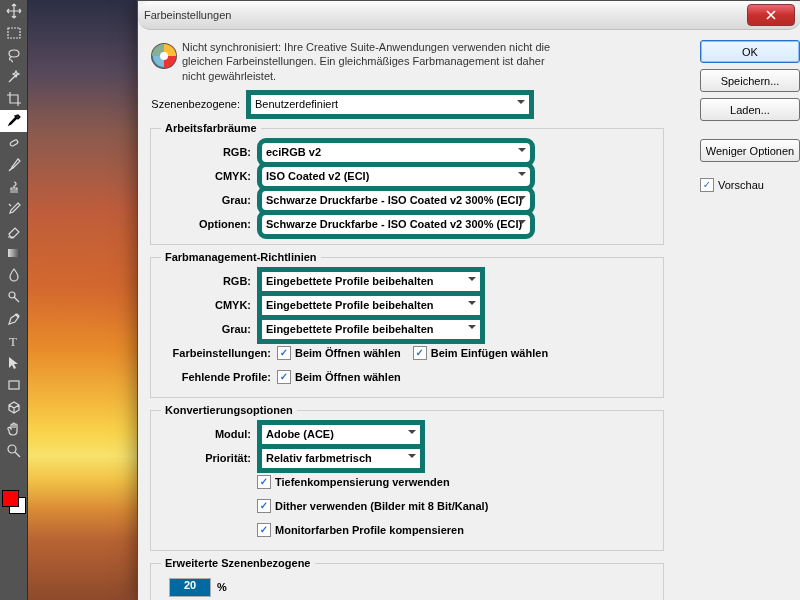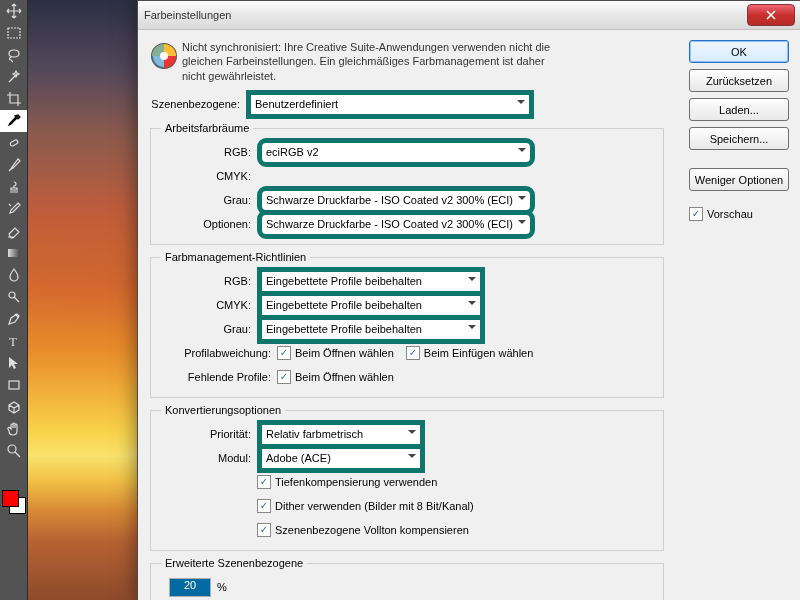--- a/index.html
+++ b/index.html
@@ -15,40 +15,40 @@
   
   .toolpanel { position:absolute; top:0; left:0; width:27px; height:600px; background:#535353; border-right:1px solid #2d2d2d; }
   .tool { width:27px; height:22px; display:flex; align-items:center; justify-content:center; color:#ddd; }
   .tool.sel { background:#fff; color:#000; }
   .tool svg { width:16px; height:16px; }
   .swatches { position:absolute; left:2px; width:23px; height:30px; top:490px; }
   .swatch-a { position:absolute; left:0; top:0; width:15px; height:15px; background:#f00; border:1px solid #000; }
   .swatch-b { position:absolute; left:7px; top:7px; width:15px; height:15px; background:#fff; border:1px solid #000; }
   
   .dialog { position:absolute; left:137px; top:0; width:663px; height:600px; background:#f0f0f0; border:1px solid #4c4c4c; box-shadow: 0 0 20px rgba(0,0,0,0.5); }
-  .titlebar { height:28px; background:linear-gradient(#fdfdfd,#e8e8e8 50%,#d9d9d9); border-bottom:1px solid #c0c0c0; display:flex; align-items:center; padding:0 6px; }
+  .titlebar { height:28px; background:linear-gradient(#fdfdfd,#e8e8e8 50%,#d9d9d9); border-bottom:1px solid #c0c0c0; display:flex; align-items:center; padding:0 6px;border-radius:13px; }
   .titlebar .title { flex:1; color:#333; }
   .closebtn { width:46px; height:20px; border-radius:4px; background:linear-gradient(#e67,#c9302c 50%,#b52b27); border:1px solid #843534; display:flex; align-items:center; justify-content:center; color:#fff; font-weight:bold; font-size:11px; }
   .body { position:absolute; top:29px; left:0; right:0; bottom:0; padding:10px; }
   .sync { display:flex; gap:2px; }
   .sync .msg { flex:1; color:#333; line-height:1.3; padding-right:10px; }
-  .side { position:absolute; right:12px; top:10px; width:100px; display:flex; flex-direction:column; gap:6px; }
+  .side { position:absolute; right:1px; top:10px; width:100px; display:flex; flex-direction:column; gap:6px; }
   .btn { height:21px; border:1px solid #707070; border-radius:3px; background:linear-gradient(#fefefe,#e8e8e8); display:flex; align-items:center; justify-content:center; cursor:default; }
   .btn.primary { border:1px solid #2a70c8; box-shadow: inset 0 0 0 1px #8fc0ff; background:linear-gradient(#eef6ff,#d8ecff); }
   .check { display:flex; align-items:center; gap:4px; margin-top:10px; }
   .cbmark { width:12px; height:12px; border:1px solid #888; background:#fff; display:flex; align-items:center; justify-content:center; color:#2a70c8; font-size:10px; line-height:1; }
   .main { position:absolute; left:12px; top:62px; width:530px; }
   .row { display:flex; align-items:center; height:24px; }
   .lbl { width:90px; text-align:right; padding-right:6px; color:#000; }
   .lbl.wide { width:110px; }
   .dd { flex:1; border:5px solid #0f766e; background:#fff; height:19px; display:flex; align-items:center; padding:0 4px; position:relative; }
   .dd.short { flex:none; width:150px; }
   .dd.mid { flex:none; width:260px;border-radius:9px; }
   .dd .arrow { position:absolute; right:4px; top:5px; width:0; height:0; border:4px solid transparent; border-top-color:#444; }
-  fieldset { border:1px solid #cfcfcf; margin:6px 16px 2px 0; padding:6px 10px 8px 10px; }
+  fieldset { border:1px solid #cfcfcf; margin:6px 16px 2px 0; padding:6px 10px 8px 10px;font-weight:bold; }
   legend { padding:0 4px; color:#000; }
   .cb { display:flex; align-items:center; gap:4px; }
   .num { width:40px; height:17px; border:1px solid #abadb3; background:#fff; text-align:center; }
   .num.sel { background:#0369a1; color:#fff; }
   .sync-icon { width:32px; height:32px; }
 </style>
 </head>
 <body>
 
 <div class="desktop"></div>
@@ -189,23 +189,22 @@
         <path d="M16 4a12 12 0 010 24z" fill="#e33"></path>
         <path d="M4 16a12 12 0 0124 0z" fill="#fc3" opacity="0.9"></path>
         <path d="M16 4a12 12 0 000 24" fill="#39c" opacity="0.6"></path>
         <circle cx="16" cy="16" r="4" fill="#fff"></circle>
       </svg>
       <div class="msg" style="max-width:380px">Nicht synchronisiert: Ihre Creative Suite-Anwendungen verwenden nicht die gleichen Farbeinstellungen. Ein gleichmäßiges Farbmanagement ist daher nicht gewährleistet.</div>
     </div>
 
     <div class="side">
       <div class="btn primary">OK</div>
-      <div class="btn">Zurücksetzen</div>
+      <div class="btn">Speichern...</div>
       <div class="btn">Laden...</div>
-      <div class="btn">Speichern...</div>
       <div style="height:6px"></div>
       <div class="btn">Weniger Optionen</div>
       <div class="check">
         <span class="cbmark">✓</span>
         <span>Vorschau</span>
       </div>
     </div>
 
     <div class="main">
       <div class="row">
@@ -220,20 +219,24 @@
         <legend>Arbeitsfarbräume</legend>
         <div class="row">
             <span class="lbl">RGB:</span>
           <div class="dd mid">
               <span>eciRGB v2</span>
               <span class="arrow"></span>
             </div>
           </div>
         <div class="row">
             <span class="lbl">CMYK:</span>
+          <div class="dd mid">
+              <span>ISO Coated v2 (ECI)</span>
+              <span class="arrow"></span>
+            </div>
           </div>
         <div class="row">
             <span class="lbl">Grau:</span>
           <div class="dd mid">
               <span>Schwarze Druckfarbe - ISO Coated v2 300% (ECI)</span>
               <span class="arrow"></span>
             </div>
           </div>
         <div class="row">
             <span class="lbl">Optionen:</span>
@@ -261,21 +264,21 @@
             </div>
           </div>
         <div class="row">
             <span class="lbl">Grau:</span>
           <div class="dd" style="flex:none;width:210px">
               <span>Eingebettete Profile beibehalten</span>
               <span class="arrow"></span>
             </div>
           </div>
         <div class="row">
-            <span class="lbl wide">Profilabweichung:</span>
+            <span class="lbl wide">Farbeinstellungen:</span>
           <div class="cb">
               <span class="cbmark">✓</span>
               <span>Beim Öffnen wählen</span>
             </div>
           <div style="width:12px"></div>
           <div class="cb">
               <span class="cbmark">✓</span>
               <span>Beim Einfügen wählen</span>
             </div>
         </div>
@@ -283,53 +286,53 @@
             <span class="lbl wide">Fehlende Profile:</span>
           <div class="cb">
               <span class="cbmark">✓</span>
               <span>Beim Öffnen wählen</span>
             </div>
         </div>
       </fieldset>
 
       <fieldset>
         <legend>Konvertierungsoptionen</legend>
+        <div class="row">
+            <span class="lbl">Modul:</span>
+          <div class="dd short">
+              <span>Adobe (ACE)</span>
+              <span class="arrow"></span>
+            </div>
+          </div>
         <div class="row">
             <span class="lbl">Priorität:</span>
           <div class="dd short">
               <span>Relativ farbmetrisch</span>
               <span class="arrow"></span>
             </div>
           </div>
         <div class="row">
-            <span class="lbl">Modul:</span>
-          <div class="dd short">
-              <span>Adobe (ACE)</span>
-              <span class="arrow"></span>
-            </div>
-          </div>
-        <div class="row">
             <span class="lbl"></span>
           <div class="cb">
               <span class="cbmark">✓</span>
               <span>Tiefenkompensierung verwenden</span>
             </div>
           </div>
         <div class="row">
             <span class="lbl"></span>
           <div class="cb">
               <span class="cbmark">✓</span>
               <span>Dither verwenden (Bilder mit 8 Bit/Kanal)</span>
             </div>
           </div>
         <div class="row">
             <span class="lbl"></span>
           <div class="cb">
               <span class="cbmark">✓</span>
-              <span>Szenenbezogene Vollton kompensieren</span>
+              <span>Monitorfarben Profile kompensieren</span>
             </div>
           </div>
       </fieldset>
 
       <fieldset>
         <legend>Erweiterte Szenenbezogene</legend>
         <div class="row">
           <div style="width:8px"></div>
           <div class="num sel">20</div>
           <div style="width:6px"></div>

